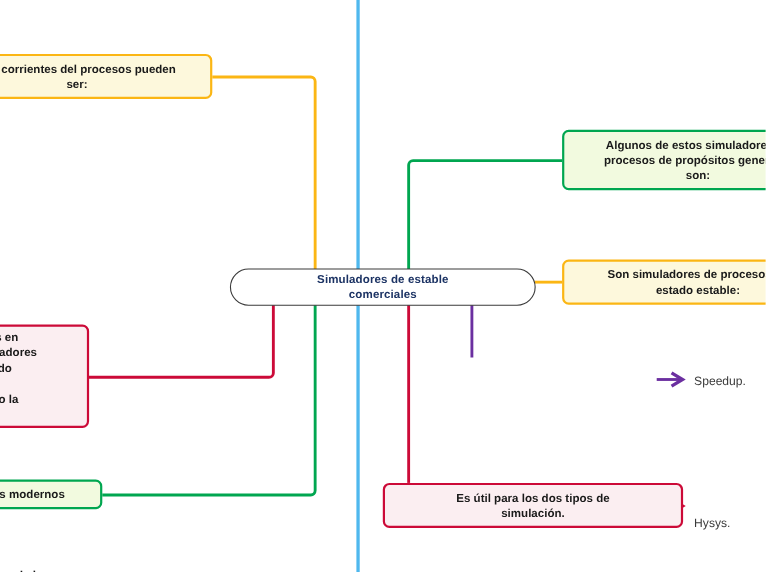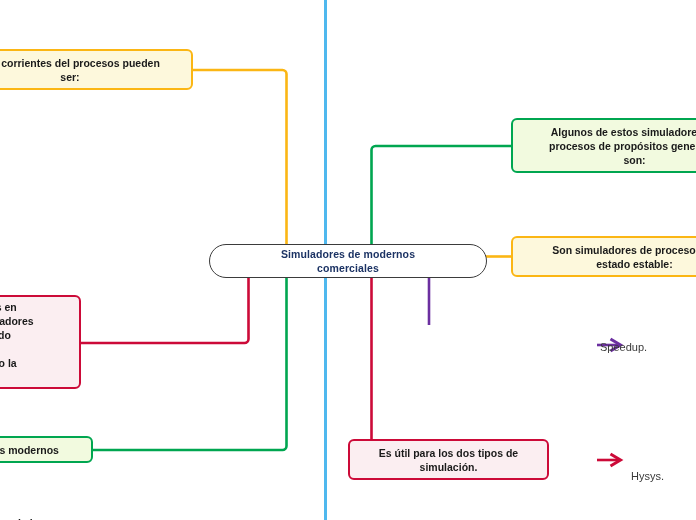--- a/index.html
+++ b/index.html
@@ -75,21 +75,21 @@
     <path class="lk c-red" d="M371.5,275 L371.5,439"></path>
 
     <path class="lk c-purple" d="M597,345 L620,345"></path>
     <path class="ah s-purple" d="M610.5,339 L620.5,345 L610.5,351"></path>
 
     <path class="lk c-red" d="M597,460 L620,460"></path>
     <path class="ah s-red" d="M610.5,454 L620.5,460 L610.5,466"></path>
   </svg>
 
   <div id="central" class="node" style="left: 209px; top: 244px; width: 278px; height: 34px;">
-    <span class="txt">Simuladores de modernos
+    <span class="txt">Simuladores de estable
 comerciales</span>
   </div>
 
   <div class="node n-yellow" id="n-corrientes" style="left: -53px; top: 49px; width: 246px; height: 41px;">
     <span class="txt">Las corrientes del procesos pueden
 ser:</span>
   </div>
   <div class="node n-green" id="n-algunos" style="left: 511px; top: 118px; width: 247px; height: 55px;">
     <span class="txt">Algunos de estos simuladores de
 procesos de propósitos generales
@@ -103,26 +103,26 @@
     <span class="txt">Son los más utilizados en
 la mayoría de estos simuladores
 los procesos en estado
 
 su diseño de equipos o la
 &nbsp;</span>
   </div>
   <div class="node n-green" id="n-modernos" style="left: -177px; top: 436px; width: 270px; height: 27px;">
     <span class="txt">Los simuladores de procesos modernos</span>
   </div>
-  <div class="node n-red" id="n-dostipos" style="left: 348px; top: 439px; width: 201px; height: 41px;">
+  <div class="node n-red" id="n-dostipos" style="left: 348px; top: 439px; width: 273px; height: 41px;">
     <span class="txt">Es útil para los dos tipos de
 simulación.</span>
   </div>
 
-  <div class="leaf" id="lf-speedup" style="left: 600px; top: 341px;">
+  <div class="leaf" id="lf-speedup" style="left: 631px; top: 341px;">
     <span>Speedup.</span>
   </div>
   <div class="leaf" id="lf-hysys" style="left: 631px; top: 470px;">
     <span>Hysys.</span>
   </div>
 
   <div id="clip-bottom">
     <span>de los procesos</span>
   </div>
 </div>

